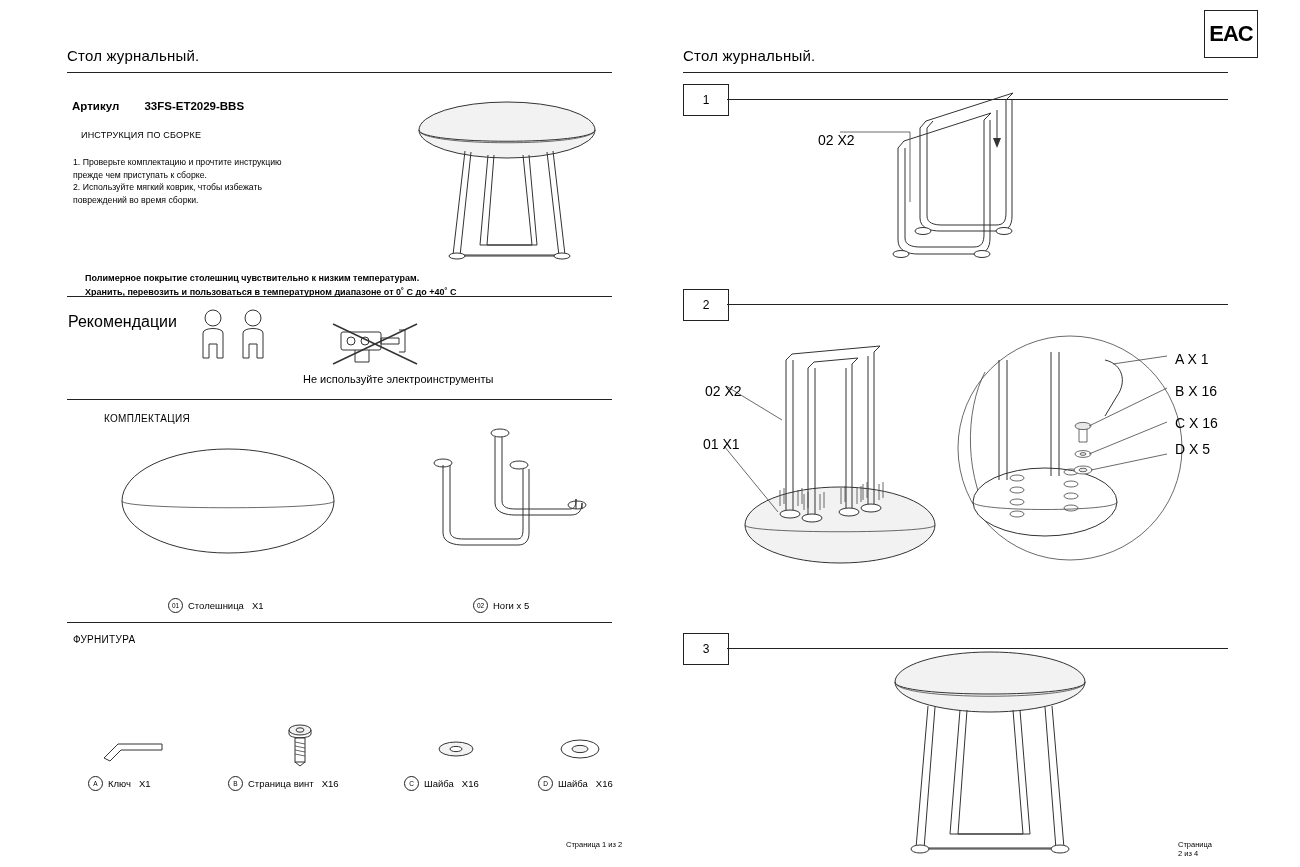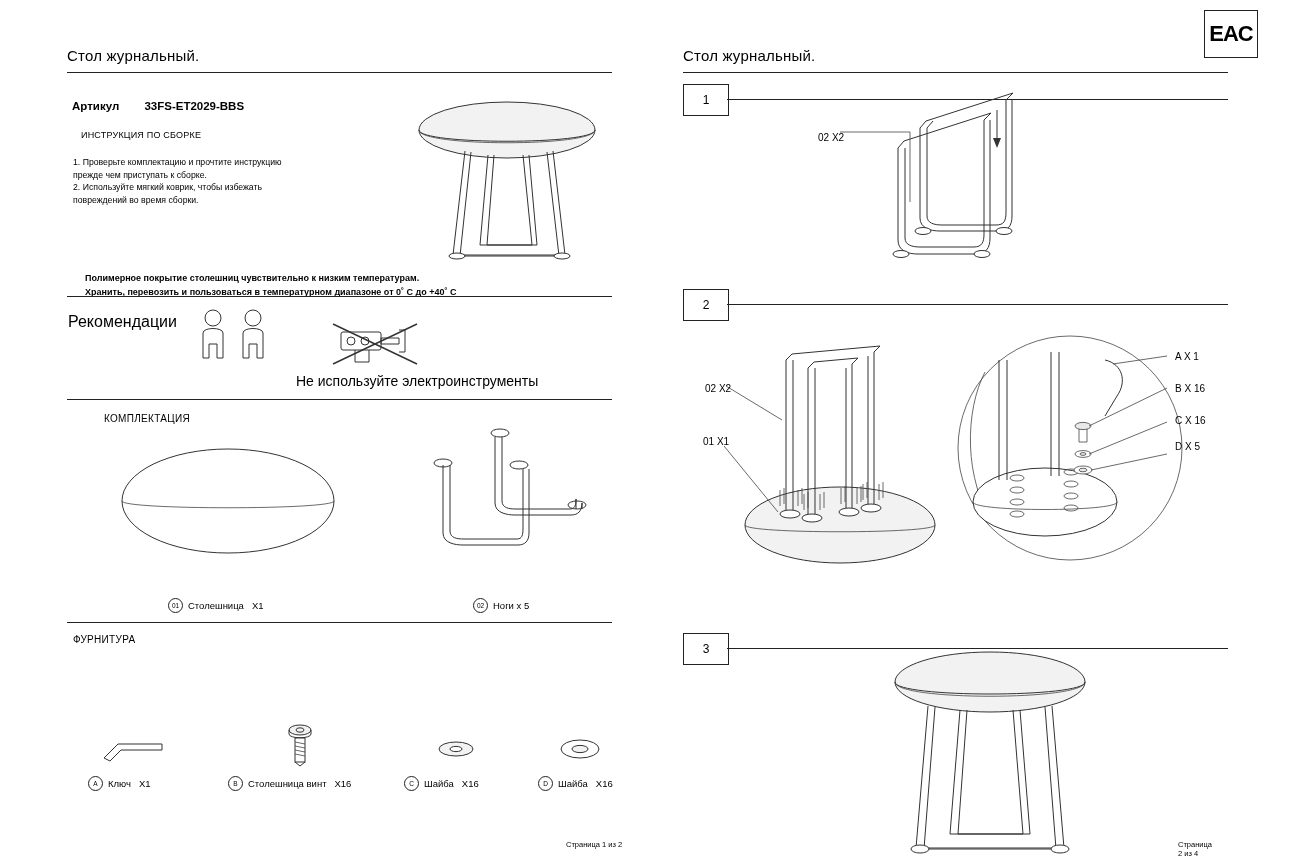--- a/index.html
+++ b/index.html
@@ -36,21 +36,21 @@
   .tiny { font-size: 8.5px; margin-top: 20px; }
 
   
   #left-title { left: 67px; top: 47px; font-size: 15px; }
   #article-row { left: 72px; top: 100px; font-size: 11.5px; font-weight: bold; }
   #article-row .art-label { margin-right: 22px; }
   #instr-head { left: 73px; top: 130px; font-size: 9px; letter-spacing: .2px; margin-left: 8px; }
   #instr-body { left: 73px; top: 156px; width: 225px; font-size: 8.7px; line-height: 12.5px; }
   #temp-note { left: 85px; top: 271px; width: 430px; font-size: 9px; font-weight: bold; line-height: 14px; }
   #rec-label { left: 68px; top: 313px; font-size: 16px; }
-  #tool-caption { left: 296px; top: 373px; font-size: 14px; }
+  #tool-caption { left: 303px; top: 373px; font-size: 11px; }
   #komplekt-label { left: 72px; top: 413px; font-size: 10px; letter-spacing: .3px; padding-left: 32px; }
   #furnitura-label { left: 73px; top: 634px; font-size: 10px; letter-spacing: .3px; }
   #left-page-num { left: 566px; top: 820px; font-size: 7.5px; }
 
   .part-caption { position: absolute; font-size: 9.5px; white-space: nowrap; }
   .circ-badge {
     display: inline-flex;
     align-items: center;
     justify-content: center;
     width: 13px; height: 13px;
@@ -67,21 +67,21 @@
   #right-page-num { left: 1178px; top: 820px; font-size: 7.5px; }
 
   .step-box {
     position: absolute;
     width: 44px; height: 30px;
     border: 1px solid #222;
     font-size: 12px;
     display: flex; align-items: center; justify-content: center;
   }
 
-  .callout { position: absolute; font-size: 10px; white-space: nowrap; }
+  .callout { position: absolute; font-size: 14px; white-space: nowrap; }
 
   
   #eac-box {
     position: absolute;
     left: 1204px; top: 10px;
     width: 52px; height: 46px;
     border: 1px solid #222;
     display: flex; align-items: center; justify-content: center;
   }
   #eac-text {
@@ -218,21 +218,21 @@
 
     <svg class="abs" style="left:558px; top:736px;" width="44" height="26" viewBox="0 0 44 26">
       <ellipse cx="22" cy="13" rx="19" ry="9" class="fillwhite"></ellipse>
       <ellipse cx="22" cy="13" rx="8" ry="3.6" class="fillgray"></ellipse>
     </svg>
 
     <div class="part-caption" style="left:88px; top:776px;">
       <span class="circ-badge">A</span><span class="cap-text">Ключ</span><span class="cap-text" style="margin-left:8px;">X1</span>
     </div>
     <div class="part-caption" style="left:228px; top:776px;">
-      <span class="circ-badge">B</span><span class="cap-text">Столешница винт</span><span class="cap-text" style="margin-left:8px;">X16</span>
+      <span class="circ-badge">B</span><span class="cap-text">Страница винт</span><span class="cap-text" style="margin-left:8px;">X16</span>
     </div>
     <div class="part-caption" style="left:404px; top:776px;">
       <span class="circ-badge">C</span><span class="cap-text">Шайба</span><span class="cap-text" style="margin-left:8px;">X16</span>
     </div>
     <div class="part-caption" style="left:538px; top:776px;">
       <span class="circ-badge">D</span><span class="cap-text">Шайба</span><span class="cap-text" style="margin-left:8px;">X16</span>
     </div>
 
     <div class="abs tiny" id="left-page-num">Страница 1 из 2</div>
   </div>

